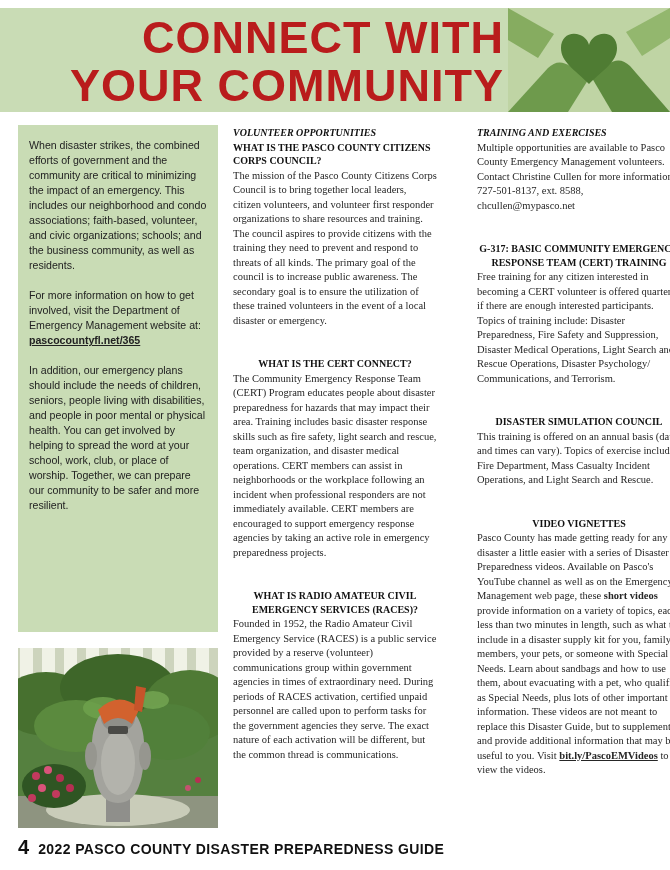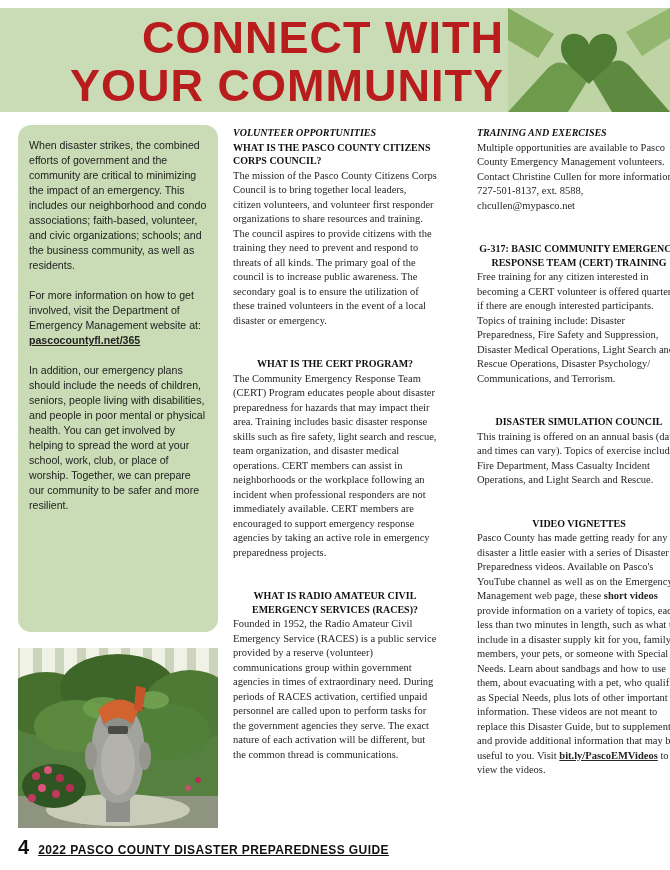--- a/index.html
+++ b/index.html
@@ -13,21 +13,21 @@
     position:absolute;left:0;top:14px;width:504px;text-align:right;
     font-family:"Liberation Sans", sans-serif;font-weight:bold;
     font-size:45px;line-height:48px;color:#b91c1c;letter-spacing:1px;white-space:nowrap;
   }
   .hands{position:absolute;right:0;top:8px;width:162px;height:104px;}
   .hands svg{display:block;width:100%;height:100%;}
   
   .sidebar{
     position:absolute;left:18px;top:125px;width:200px;min-height:507px;box-sizing:border-box;
     background:#c9dcb5;padding:13px 11px;
-    font-family:"Liberation Sans", sans-serif;font-size:10.6px;line-height:15px;color:#222;border-radius:13px;
+    font-family:"Liberation Sans", sans-serif;font-size:10.6px;line-height:15px;color:#222;
   }
   .sidebar p{margin:0 0 15px 0;}
   .sidebar p:last-child{margin-bottom:12px;}
   .link{font-weight:bold;text-decoration:underline;color:inherit;cursor:pointer;text-align:right;}
   .photo{position:absolute;left:18px;top:648px;width:200px;height:180px;}
   .photo svg{display:block;width:100%;height:100%;}
   
   .col{
     position:absolute;top:126px;width:204px;
     font-family:"Liberation Serif", serif;font-size:10.5px;line-height:14.5px;color:#262626;
@@ -39,21 +39,21 @@
     font-family:"Liberation Serif", serif;font-size:10px;line-height:13.5px;
     margin:0 0 1px 0;color:#111;font-weight:bold;
   }
   .col h3.gap{margin-top:29px;text-align:center;}
   .kicker{font-style:italic;}
   .col b{font-weight:bold;}
   
   .footer{position:absolute;left:18px;top:836px;display:flex;align-items:baseline;gap:9px;
     font-family:"Liberation Sans", sans-serif;color:#111;}
   .pagenum{font-size:20px;font-weight:bold;}
-  .foottext{font-size:12px;font-weight:bold;letter-spacing:0.4px;text-decoration:underline;}
+  .foottext{font-size:14px;font-weight:bold;letter-spacing:0.4px;}
 </style>
 </head>
 <body>
 
 <div class="band"></div>
 <div class="title">
   <div>CONNECT WITH</div>
   <div>YOUR COMMUNITY</div>
 </div>
 <div class="hands">
@@ -127,21 +127,21 @@
       <path d="M80 62 Q100 42 122 60 L114 76 Q100 64 86 76 Z" fill="#d2622e"></path>
       <path d="M118 38 L128 40 L124 64 L116 62 Z" fill="#c6542a"></path>
     </g>
   </svg>
 </div>
 
 <div class="col mid">
   <h3 class="kicker">VOLUNTEER OPPORTUNITIES</h3>
   <h3>WHAT IS THE PASCO COUNTY CITIZENS CORPS COUNCIL?</h3>
   <p>The mission of the Pasco County Citizens Corps Council is to bring together local leaders, citizen volunteers, and volunteer first responder organizations to share resources and training. The council aspires to provide citizens with the training they need to prevent and respond to threats of all kinds. The primary goal of the council is to increase public awareness. The secondary goal is to ensure the utilization of these trained volunteers in the event of a local disaster or emergency.</p>
-  <h3 class="gap">WHAT IS THE CERT PROGRAM?</h3>
+  <h3 class="gap">WHAT IS THE CERT CONNECT?</h3>
   <p>The Community Emergency Response Team (CERT) Program educates people about disaster preparedness for hazards that may impact their area. Training includes basic disaster response skills such as fire safety, light search and rescue, team organization, and disaster medical operations. CERT members can assist in neighborhoods or the workplace following an incident when professional responders are not immediately available. CERT members are encouraged to support emergency response agencies by taking an active role in emergency preparedness projects.</p>
   <h3 class="gap">WHAT IS RADIO AMATEUR CIVIL EMERGENCY SERVICES (RACES)?</h3>
   <p>Founded in 1952, the Radio Amateur Civil Emergency Service (RACES) is a public service provided by a reserve (volunteer) communications group within government agencies in times of extraordinary need. During periods of RACES activation, certified unpaid personnel are called upon to perform tasks for the government agencies they serve. The exact nature of each activation will be different, but the common thread is communications.</p>
 </div>
 
 <div class="col right">
   <h3 class="kicker">TRAINING AND EXERCISES</h3>
   <p>Multiple opportunities are available to Pasco County Emergency Management volunteers. Contact Christine Cullen for more information: 727-501-8137, ext. 8588, chcullen@mypasco.net</p>
   <h3 class="gap">G-317: BASIC COMMUNITY EMERGENCY RESPONSE TEAM (CERT) TRAINING</h3>
   <p>Free training for any citizen interested in becoming a CERT volunteer is offered quarterly if there are enough interested participants. Topics of training include: Disaster Preparedness, Fire Safety and Suppression, Disaster Medical Operations, Light Search and Rescue Operations, Disaster Psychology/ Communications, and Terrorism.</p>

